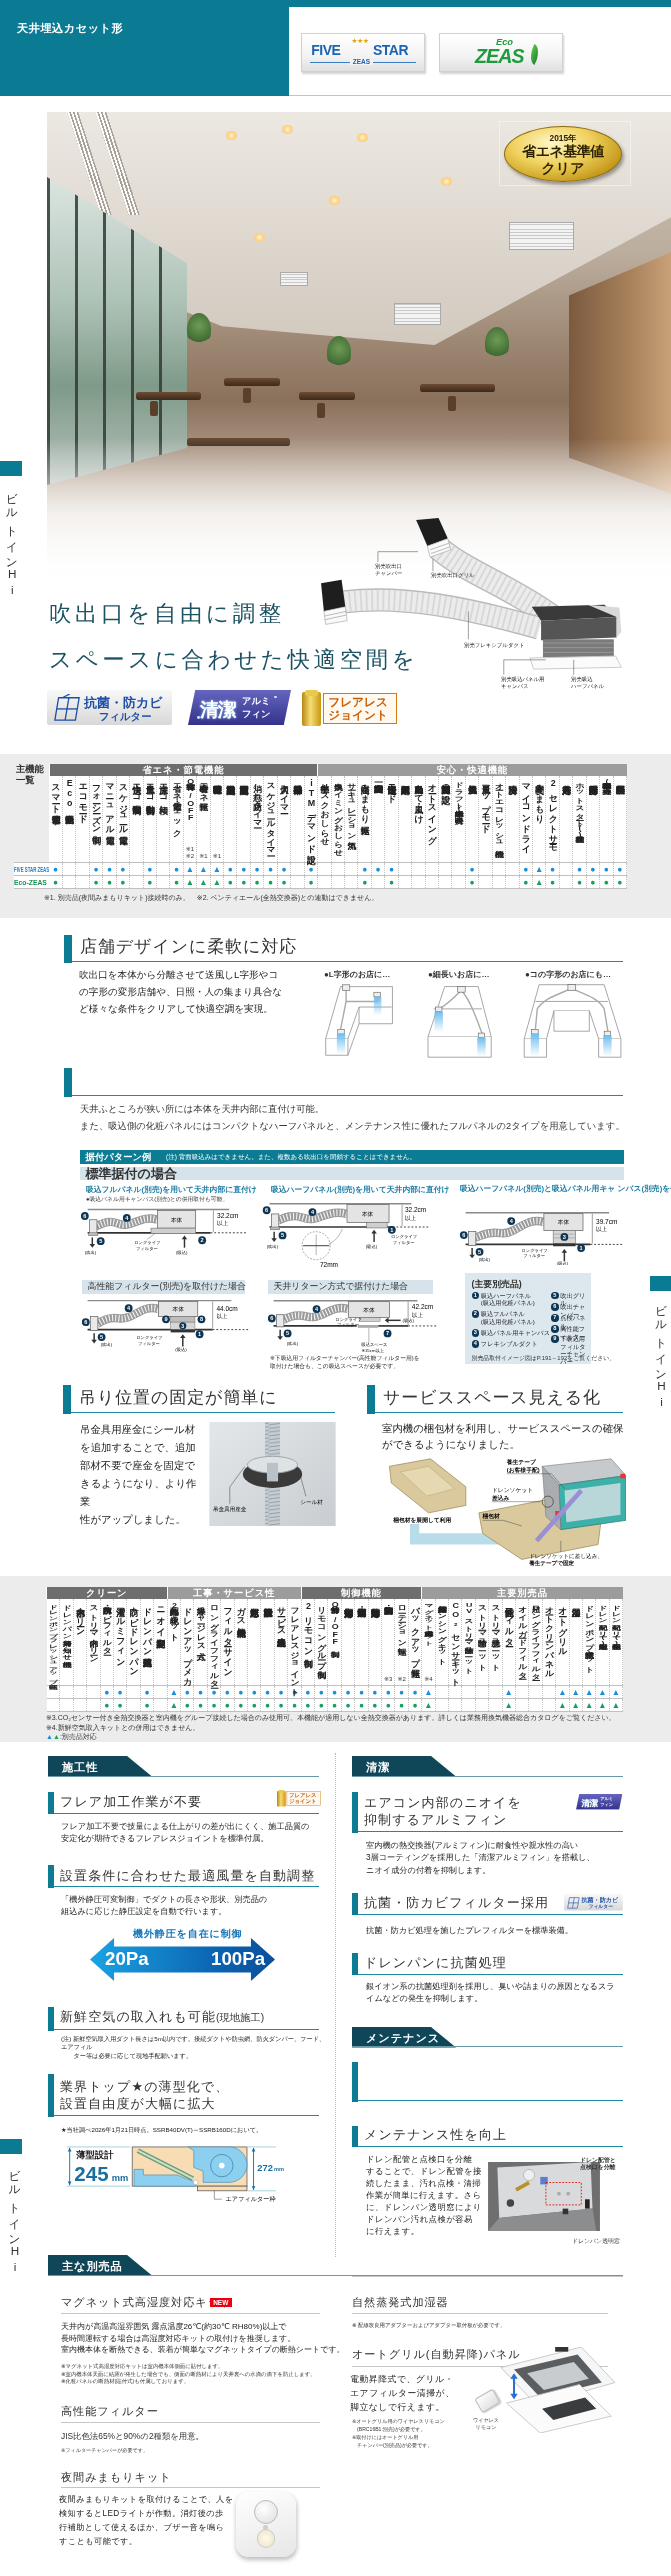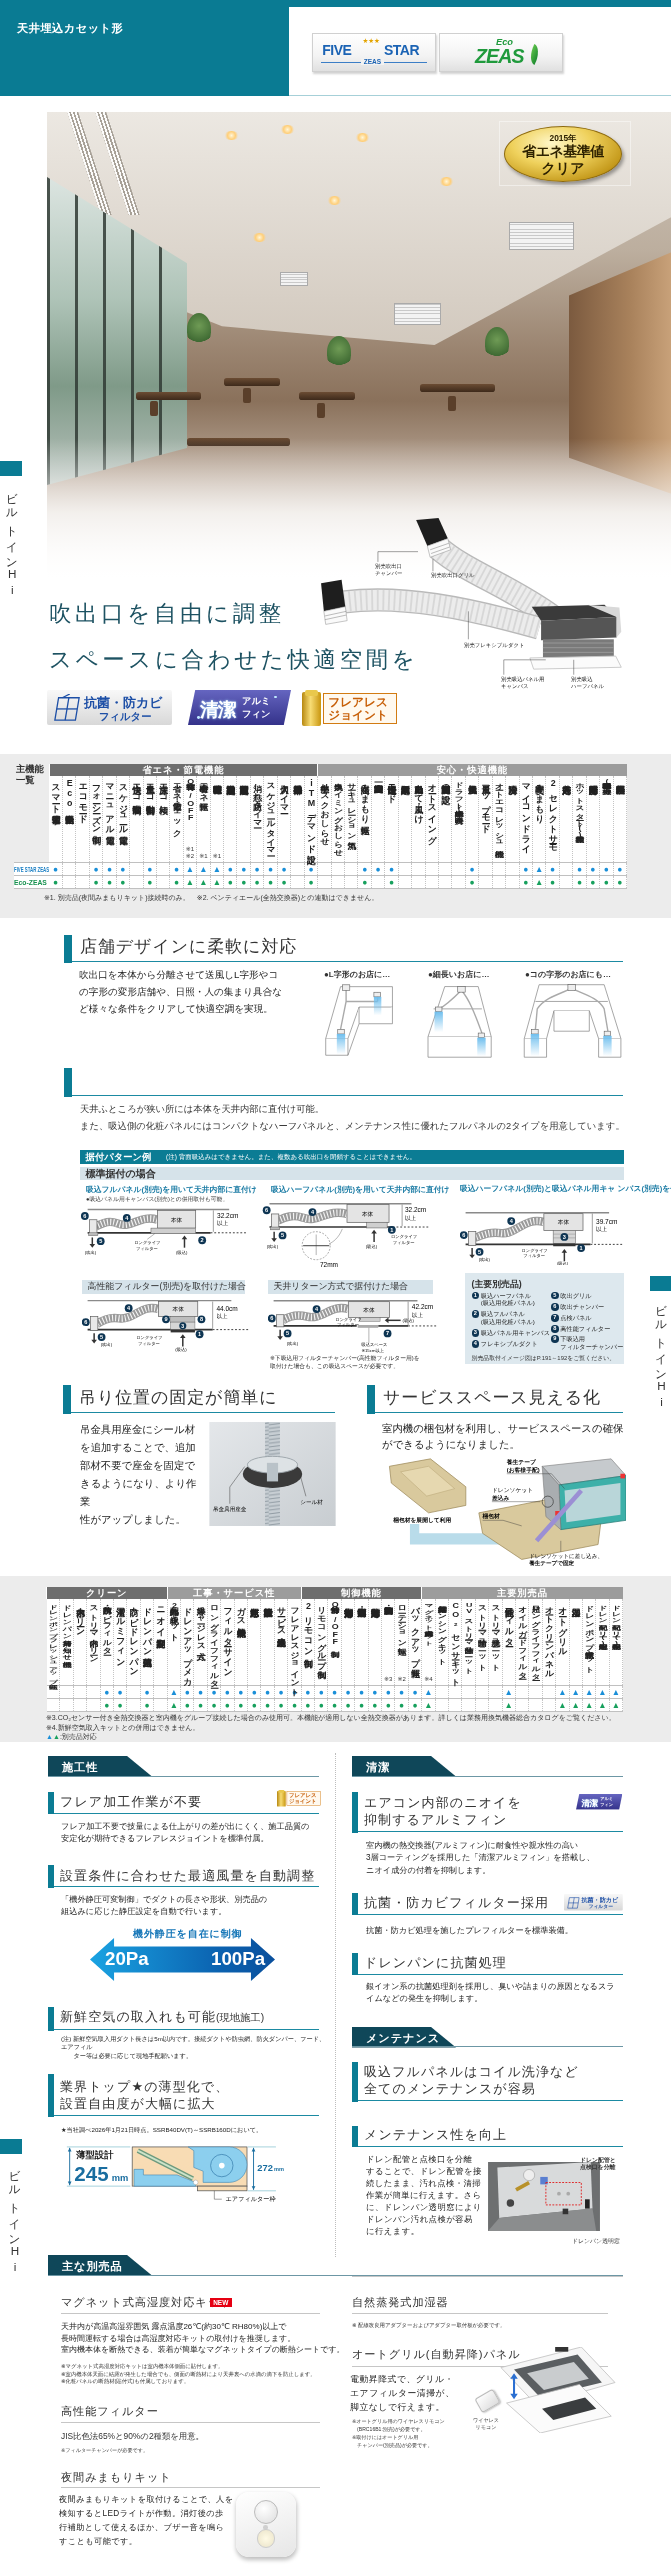--- a/index.html
+++ b/index.html
@@ -95,24 +95,24 @@
 .sh.sm .sh-txt{left:12px;bottom:1.9px;font-size:13px;letter-spacing:1.1px;line-height:17.7px;white-space:pre;}
 .sh-suffix{font-size:10.3px;letter-spacing:0;}
 .body{font-size:9.6px;line-height:17px;color:#222;white-space:pre-line;}
 .sbody{font-size:8.2px;line-height:12px;color:#222;white-space:pre-line;}
 .tiny{font-size:6.2px;line-height:8.4px;color:#222;}
 
 
 .pbar{left:80px;top:1150px;width:544px;height:14px;background:#0b7c94;}
 .pbar .t{position:absolute;left:5.6px;top:0.9px;font-size:9.3px;font-weight:bold;color:#fff;}
 .pbar .n{position:absolute;left:86px;top:2.8px;font-size:6.5px;color:#fff;white-space:nowrap;}
-.lband{background:#d6e3ea;font-size:10px;font-weight:bold;color:#333;padding-left:5.6px;line-height:13px;white-space:nowrap;}
+.lband{background:#d6e3ea;font-size:13px;font-weight:bold;color:#333;padding-left:5.6px;line-height:13px;white-space:nowrap;}
 .dtitle{font-size:7.8px;font-weight:bold;color:#1f7ea6;white-space:nowrap;}
 .dsub{font-size:5.8px;color:#333;white-space:nowrap;}
-.acc{left:465px;top:1273px;width:159px;height:91px;background:#dde8ee;}
+.acc{left:465px;top:1273px;width:126px;height:91px;background:#dde8ee;}
 .acc .ttl{position:absolute;left:6.5px;top:4.7px;font-size:8.9px;font-weight:bold;color:#333;}
 .acc-item{position:absolute;font-size:6.2px;line-height:7.5px;color:#222;white-space:pre-line;padding-left:9.3px;}
 .acc-no{position:absolute;left:0;top:0;width:7.5px;height:7.5px;border-radius:50%;background:#0e3553;color:#fff;font-size:5.6px;line-height:7.5px;text-align:center;font-weight:bold;}
 .acc .note{position:absolute;left:6.5px;top:81px;font-size:5.9px;color:#333;white-space:nowrap;}
 
 
 .divider{left:335px;top:1753px;height:504px;border-left:0.9px dotted #bdbdbd;}
 .tab{position:absolute;width:104px;height:20.5px;background:#0f4759;clip-path:polygon(0 0,76% 0,100% 100%,0 100%);}
 .tab span{position:absolute;left:14px;top:3.7px;color:#fff;font-size:11.2px;font-weight:bold;letter-spacing:0.9px;}
 .tab-line{position:absolute;height:0.9px;background:#6c97a5;}
@@ -129,21 +129,21 @@
 .nightkit .c3{position:absolute;left:27px;top:33px;width:4.7px;height:4.7px;border-radius:50%;background:#cfcfcf;}
 </style>
 </head>
 <body>
 
 <div class="a hdr-strip"></div>
 <div class="a hdr-block">
   <div class="a hdr-sub">天井埋込カセット形</div>
 </div>
 <div class="a hdr-rule"></div>
-<div class="a logo" style="left:312px;text-decoration:underline;">
+<div class="a logo" style="left:301px;text-decoration:underline;">
   <span class="fs-five">FIVE</span>
   <span class="fs-stars">★★★</span>
   <span class="fs-star">STAR</span>
   <span class="fs-line"></span>
   <span class="fs-zeas">ZEAS</span>
 </div>
 <div class="a logo" style="left:439px;">
   <span class="ez-eco">Eco</span>
   <span class="ez-zeas">ZEAS</span>
   <span class="ez-leaf"></span>
@@ -1541,22 +1541,20 @@
 <div class="a sbody" style="left:366px;top:1981px;width:266px;">銀イオン系の抗菌処理剤を採用し、臭いや詰まりの原因となるスラ
 イムなどの発生を抑制します。</div>
 
 <div class="tab" style="left:352px;top:2027px;">
     <span>メンテナンス</span>
   </div>
 <div class="tab-line" style="left:352px;top:2046px;width:271px;"></div>
 
 <div class="sh sm" style="left:352px;top:2062px;width:271px;height:39px;">
   <div class="sh-bar"></div>
-  <div class="sh-txt">吸込フルパネルはコイル洗浄など
-全てのメンテナンスが容易</div>
 </div>
 <div class="sh sm" style="left:352px;top:2126px;width:271px;height:20.5px;">
   <div class="sh-bar"></div>
   <div class="sh-txt">メンテナンス性を向上</div>
 </div>
 <div class="a sbody" style="left:366px;top:2153px;width:117px;font-size:8.4px;line-height:12px;letter-spacing:0.4px;">ドレン配管と点検口を分離
 することで、ドレン配管を接
 続したまま、汚れ点検・清掃
 作業が簡単に行えます。さら
 に、ドレンパン透明窓により

